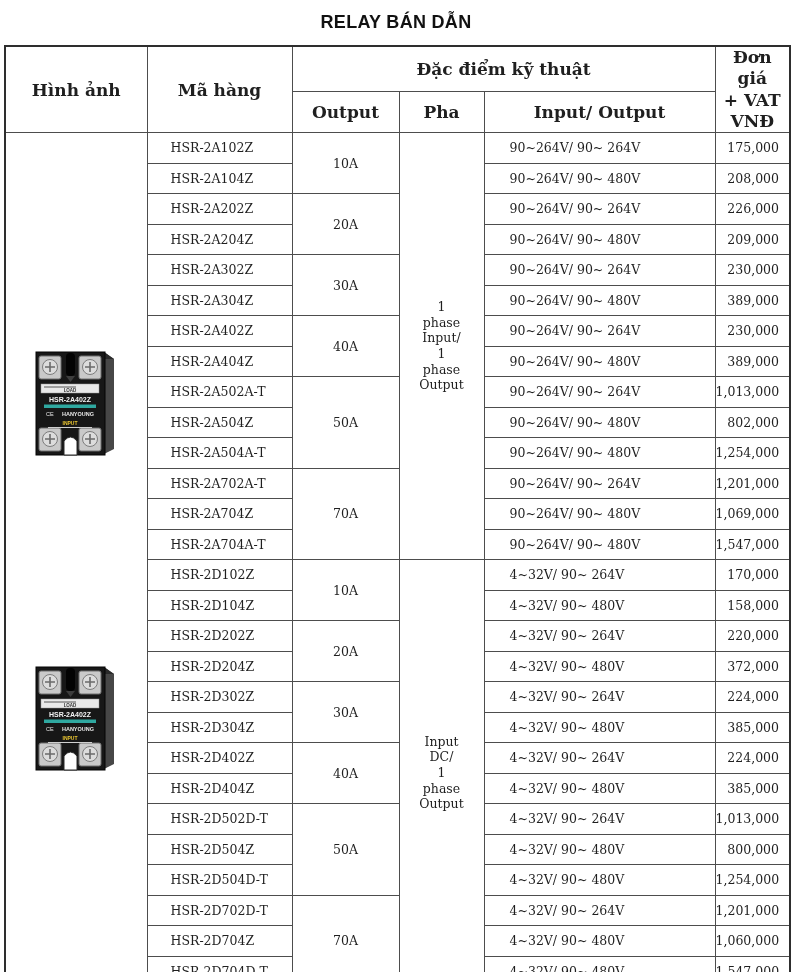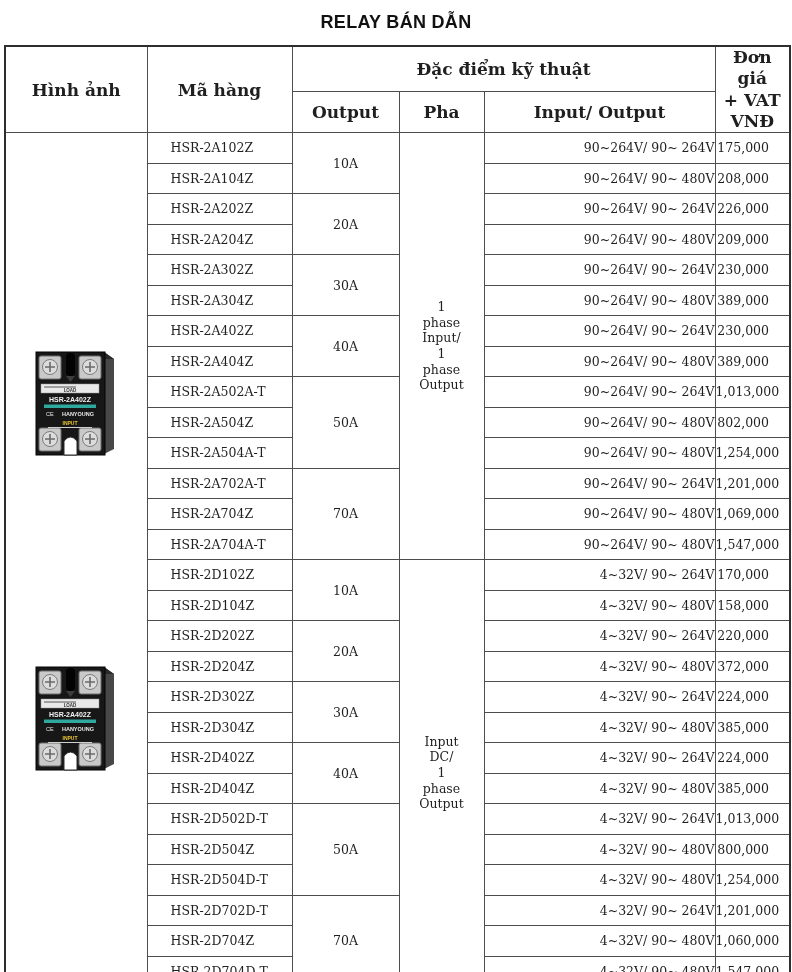--- a/index.html
+++ b/index.html
@@ -43,22 +43,22 @@
   col.c-io     { width: 231px; }
   col.c-price  { width: 75px;  }
 
   tr.header-row-1 { height: 35px; }
   tr.header-row-2 { height: 31px; }
   tr.data-row     { height: 30.5px; }
 
   .pre-line { white-space: pre-line; line-height: 1.25; margin-top: 32px; }
 
   td.col-code  { text-align: left;  padding-left: 23px; }
-  td.col-io    { text-align: right;  padding-left: 11px; }
-  td.col-price { text-align: right; padding-right: 20px; }
+  td.col-io    { text-align: left;  padding-left: 25px; }
+  td.col-price { text-align: right; padding-right: 10px; }
   td.col-ampere, td.col-phase { text-align: center; }
 
   td.image-cell { position: relative; background: #fff; }
   .relay-img {
     position: absolute; left: 50%; transform: translateX(-50%);
     width: 88px; height: 115px;
   }
   .relay-img.pos-1 { top: 214px; }
   .relay-img.pos-2 { top: 529px; }
 </style>

